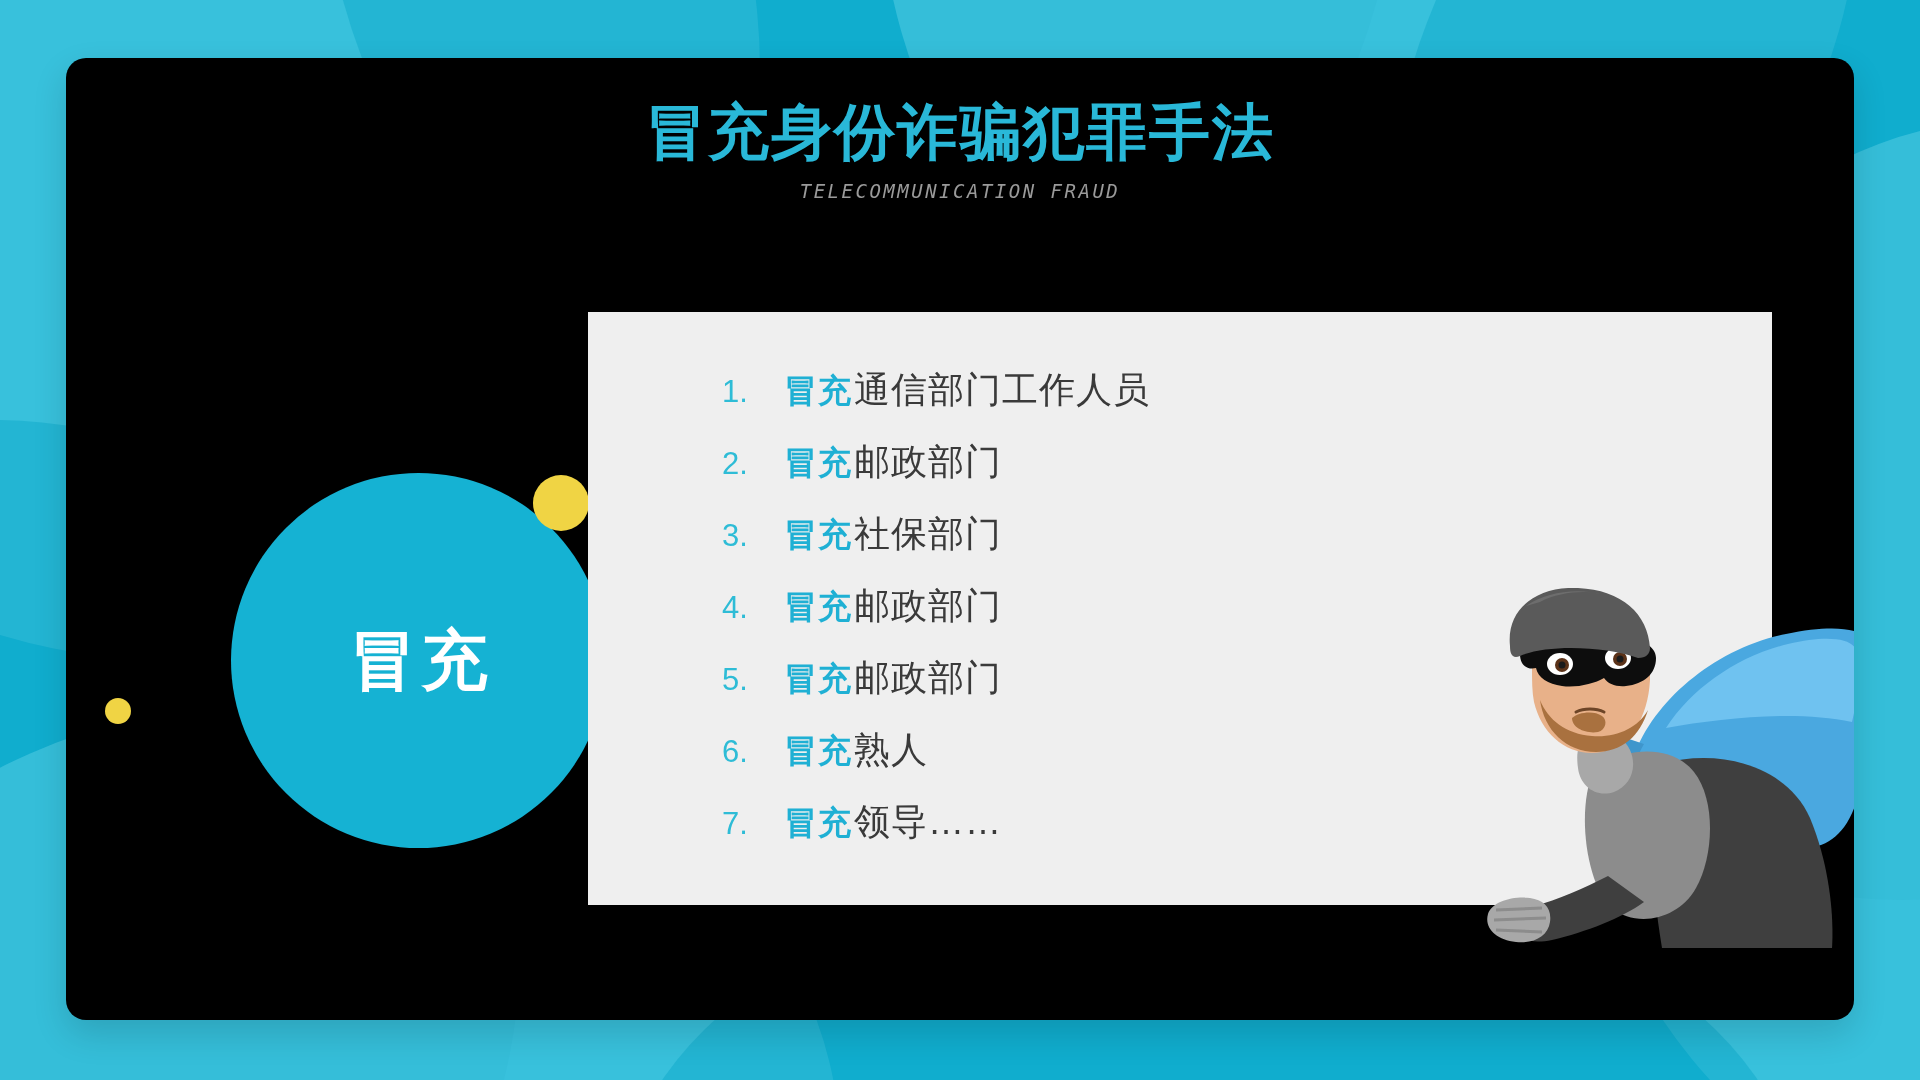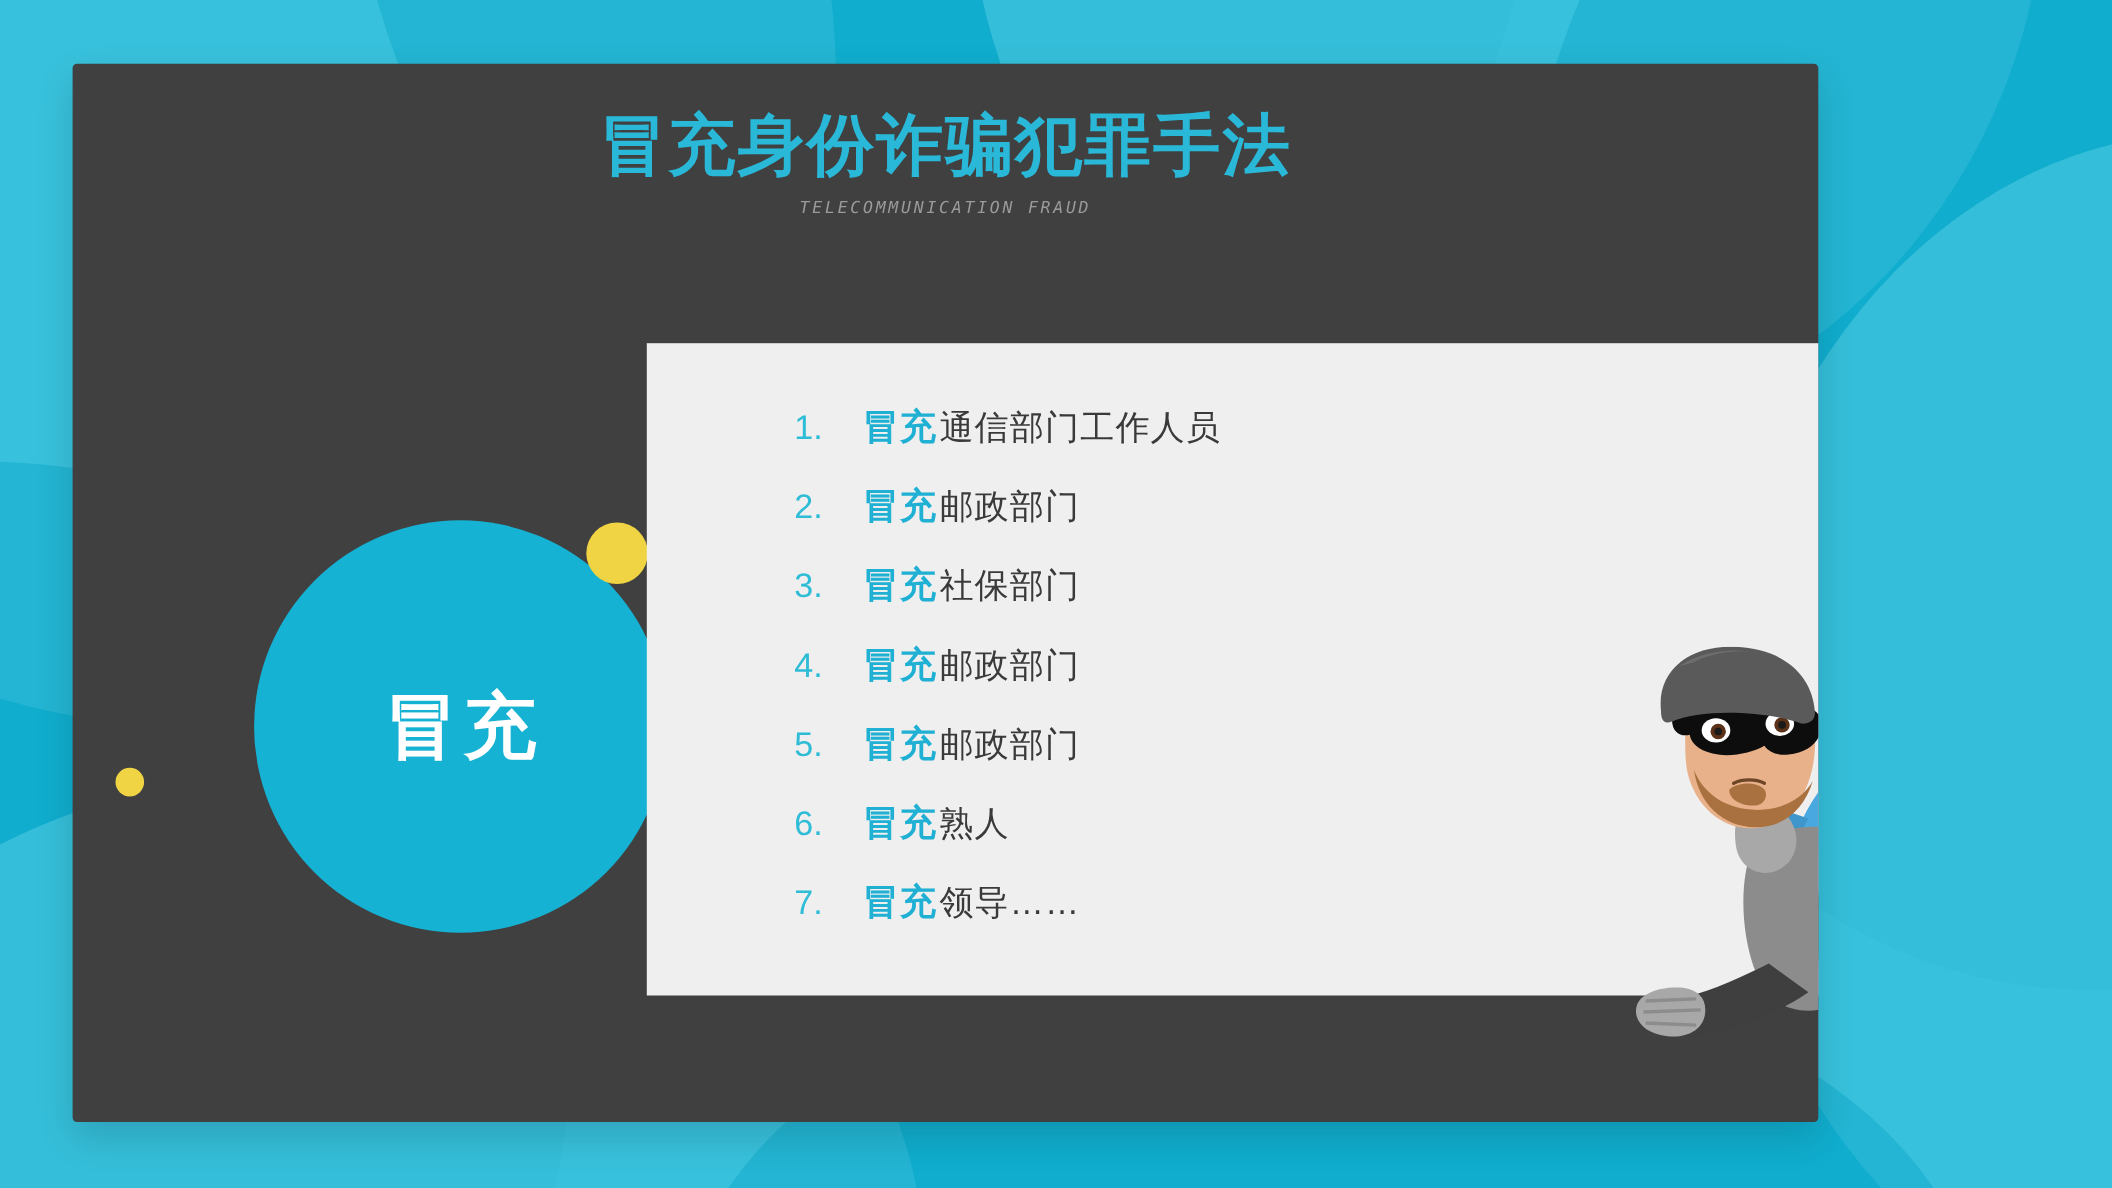--- a/index.html
+++ b/index.html
@@ -23,43 +23,43 @@
     background:#3fc5df;
     opacity:.55;
   }
   .bg-blob.dark { background:#0aa6c8; opacity:.45; }
   .bg-blob.light { background:#6fd6ea; opacity:.40; }
 
   
   #card {
     position:absolute;
     left:66px; top:58px;
-    width:1587px; height:962px;
-    background:#404040;
-    border-radius:4px;
+    width:1788px; height:962px;
+    background:#000000;
+    border-radius:20px;
     box-shadow:0 14px 34px rgba(0,0,0,.14);
     overflow:hidden;
   }
 
   
   #header { position:absolute; left:0; top:0; width:100%; text-align:center; }
   #title {
     margin-top:40px;
     font-size:61px;
     font-weight:bold;
     color:#29b8d8;
     letter-spacing:2px;
     line-height:1.12;
     font-family:"Liberation Sans", sans-serif;
   }
   #subtitle {
     margin-top:14px;
     font-family:"DejaVu Sans Mono", monospace;
     font-style:italic;
-    font-size:15px;
+    font-size:19px;
     letter-spacing:2.5px;
     color:#9a9a9a;
   }
 
   
   #badge-wrap { position:absolute; left:99px; top:357px; width:420px; height:420px; }
   #badge-circle {
     position:absolute;
     left:66px; top:58px;
     width:375px; height:375px;
@@ -112,21 +112,21 @@
   }
   .li-hl {
     color:#1fb0d4;
     font-weight:bold;
     font-size:33px;
     letter-spacing:1px;
     margin-right:2px;
   }
   .li-rest {
     color:#3a3a3a;
-    font-size:31px;
+    font-size:36px;
     letter-spacing:1px;
   }
 
   
   #thief { position:absolute; left:1400px; top:530px; width:420px; height:360px; }
 </style>
 </head>
 <body>
 
 <div id="slide">

